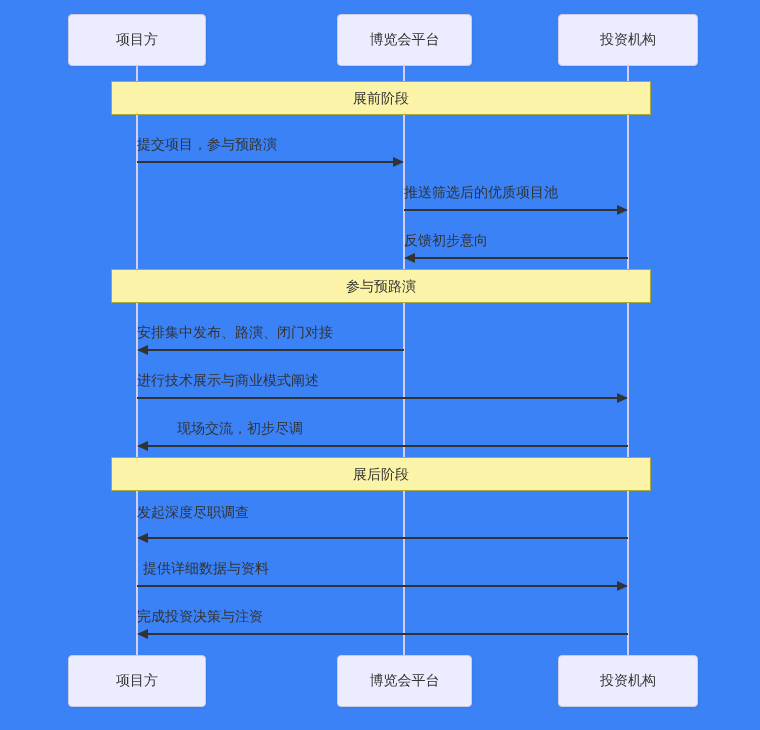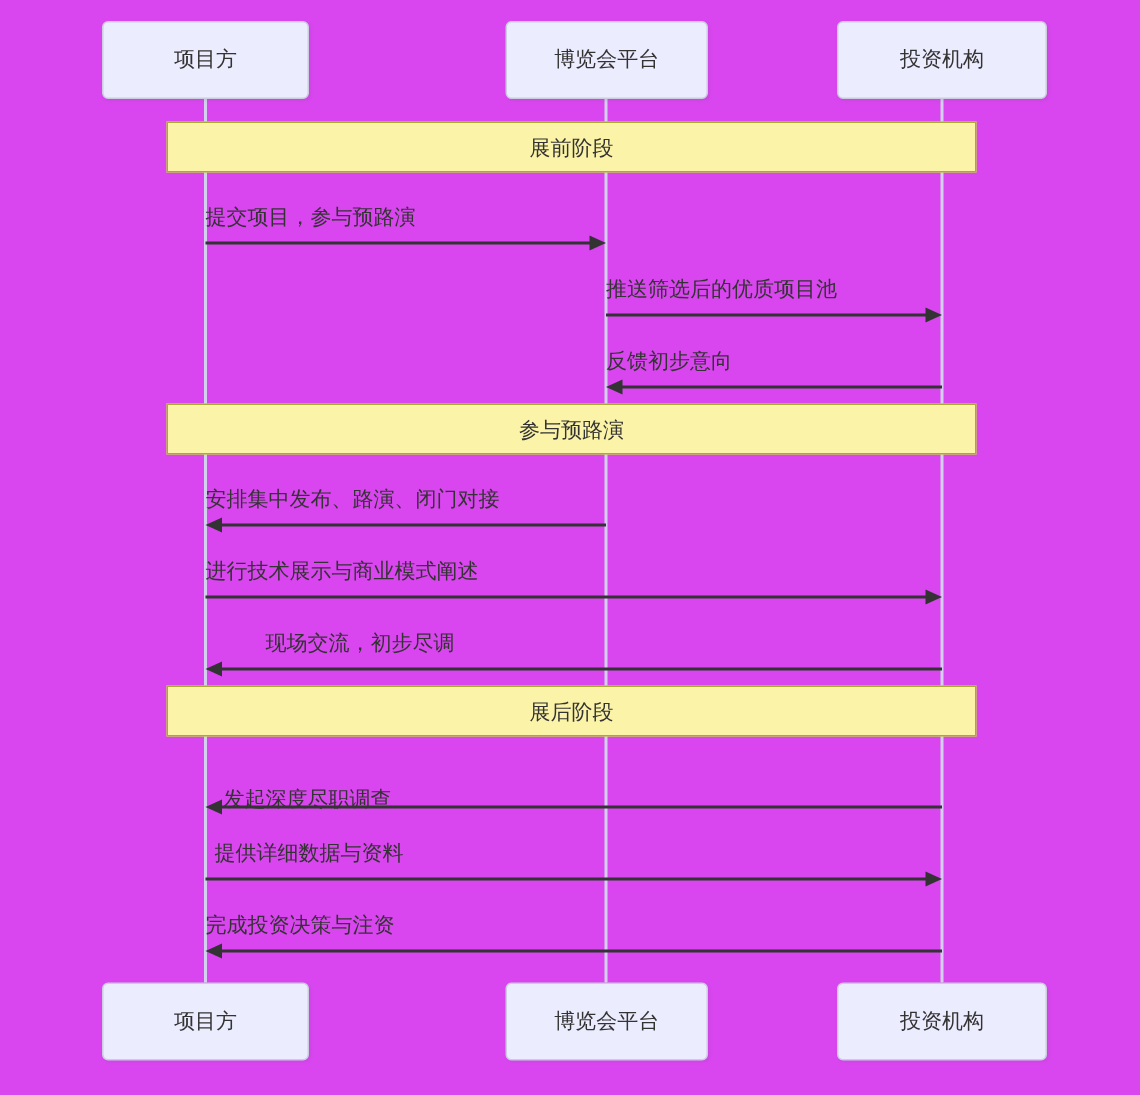--- a/index.html
+++ b/index.html
@@ -2,21 +2,21 @@
 <html style="--actor-fill: #ececff; --actor-border: #ccccdf; --lifeline: #d3cfef; --phase-fill: #fbf3a7; --phase-border: #aaaa33; --arrow: #333333; --text: #333333;"><head>
 <meta charset="utf-8">
 <style>
   html, body { margin: 0; padding: 0; background: #ffffff; }
   body { font-family: "Liberation Sans", sans-serif; color: #333333; }
 
   .diagram {
     position: relative;
     width: 760px;
     height: 730px;
-    background: #d946ef;
+    background: #3b82f6;
     overflow: hidden;
   }
 
   
   .lifeline {
     position: absolute;
     top: 66px;
     height: 589px;
     width: 2px;
     background: var(--lifeline, #cfccec);
@@ -120,21 +120,21 @@
       <div class="msg-label" style="top: 323px; left: 137px; width: 267px;">安排集中发布、路演、闭门对接</div>
       <div class="msg-line" style="top: 349px; left: 147px; width: 257px;"></div>
       <div class="arrow-head left" style="top: 345px; left: 137px;"></div>
       <div class="msg-label" style="top: 371px; left: 137px; width: 491px;">进行技术展示与商业模式阐述</div>
       <div class="msg-line" style="top: 397px; left: 137px; width: 481px;"></div>
       <div class="arrow-head right" style="top: 393px; left: 617px;"></div>
       <div class="msg-label" style="top: 419px; left: 137px; width: 491px; padding-left: 40px;">现场交流，初步尽调</div>
       <div class="msg-line" style="top: 445px; left: 147px; width: 481px;"></div>
       <div class="arrow-head left" style="top: 441px; left: 137px;"></div>
       <div class="phase-band" style="top: 457px;">展后阶段</div>
-      <div class="msg-label" style="top: 523px; left: 137px; width: 491px; margin-left: 12px;">发起深度尽职调查</div>
+      <div class="msg-label" style="top: 503px; left: 137px; width: 491px;">发起深度尽职调查</div>
       <div class="msg-line" style="top: 537px; left: 147px; width: 481px;"></div>
       <div class="arrow-head left" style="top: 533px; left: 137px;"></div>
       <div class="msg-label" style="top: 559px; left: 143px; width: 561px;">提供详细数据与资料</div>
       <div class="msg-line" style="top: 585px; left: 137px; width: 481px;"></div>
       <div class="arrow-head right" style="top: 581px; left: 617px;"></div>
       <div class="msg-label" style="top: 607px; left: 137px; width: 491px;">完成投资决策与注资</div>
       <div class="msg-line" style="top: 633px; left: 147px; width: 481px;"></div>
       <div class="arrow-head left" style="top: 629px; left: 137px;"></div>
     </div>
 

